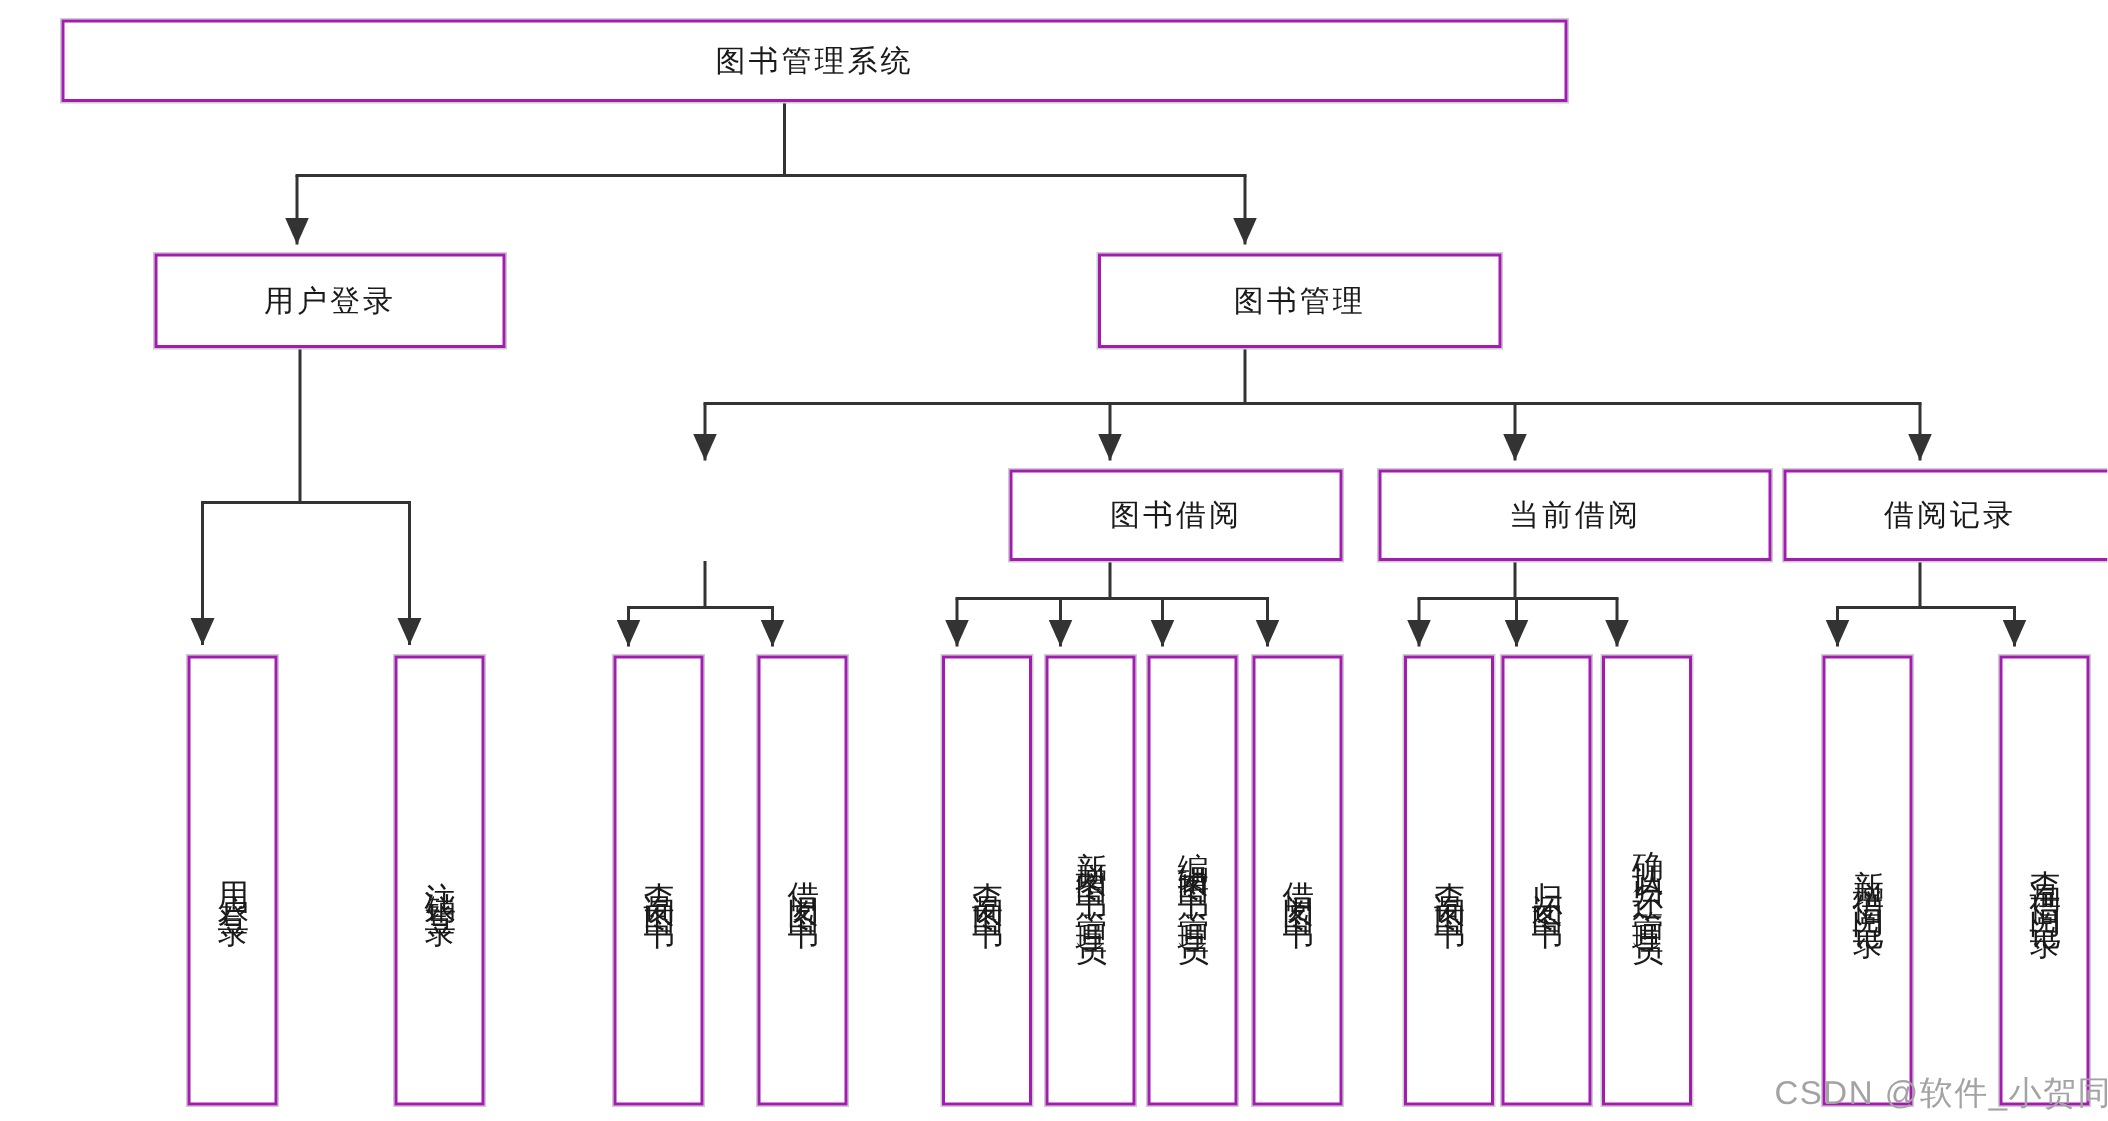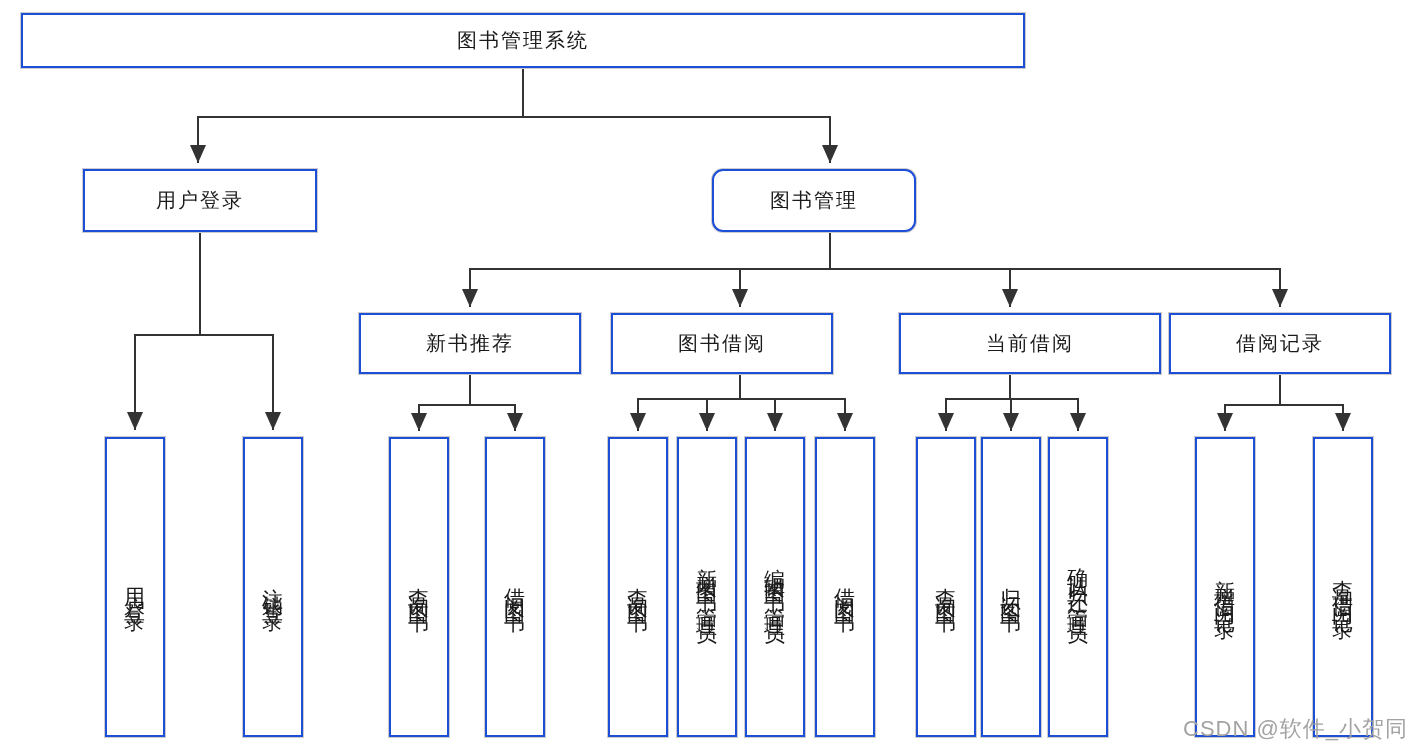--- a/index.html
+++ b/index.html
@@ -14,30 +14,31 @@
   #wires {
     position: absolute;
     left: 0; top: 0;
     width: 1405px; height: 747px;
     pointer-events: none;
   }
   .l { stroke: #333333; stroke-width: 2; fill: none; }
   .node {
     position: absolute;
     box-sizing: border-box;
-    border: 2px solid #1d4ed8;
+    border: 2px solid #a21caf;
     background: #ffffff;
     color: #1a1a1a;
     display: flex;
     align-items: center;
     justify-content: center;
     font-size: 20px;
     letter-spacing: 2px;
     box-shadow: 0 0 0 1px #cccccc;
     text-align: center;
+    margin-left: 20px;
   }
   .leaf {
     writing-mode: vertical-rl;
     text-orientation: mixed;
     font-size: 21px;
     letter-spacing: 8px;
     line-height: 1;
     padding: 8px 0;
   }
   #watermark {
@@ -99,24 +100,23 @@
 
     <line class="l" x1="1280" y1="374" x2="1280" y2="406"></line>
     <line class="l" x1="1224" y1="405" x2="1344" y2="405"></line>
     <line class="l" x1="1225" y1="405" x2="1225" y2="431" marker-end="url(#arrowhead)"></line>
     <line class="l" x1="1343" y1="405" x2="1343" y2="431" marker-end="url(#arrowhead)"></line>
   </svg>
 
   <div class="node" style="left:21px; top:13px; width:1004px; height:55px;">图书管理系统</div>
 
   <div class="node" style="left:83px; top:169px; width:234px; height:63px;">用户登录</div>
-  <div class="node" style="left:712px; top:169px; width:204px; height:63px;border-radius:11px;">图书管理</div>
+  <div class="node" style="left:712px; top:169px; width:269px; height:63px;">图书管理</div>
 
-  <div class="node" style="left:359px; top:313px; width:222px; height:61px;">新书推荐</div>
-  <div class="node" style="left:611px; top:313px; width:222px; height:61px;">图书借阅</div>
+  <div class="node" style="left:653px; top:313px; width:222px; height:61px;">图书借阅</div>
   <div class="node" style="left:899px; top:313px; width:262px; height:61px;">当前借阅</div>
   <div class="node" style="left:1169px; top:313px; width:222px; height:61px;">借阅记录</div>
 
   <div class="node leaf" style="left:105px; top:437px; width:60px; height:300px;">用户登录</div>
   <div class="node leaf" style="left:243px; top:437px; width:60px; height:300px;">注销登录</div>
 
   <div class="node leaf" style="left:389px; top:437px; width:60px; height:300px;">查询图书</div>
   <div class="node leaf" style="left:485px; top:437px; width:60px; height:300px;">借阅图书</div>
 
   <div class="node leaf" style="left:608px; top:437px; width:60px; height:300px;">查询图书</div>

